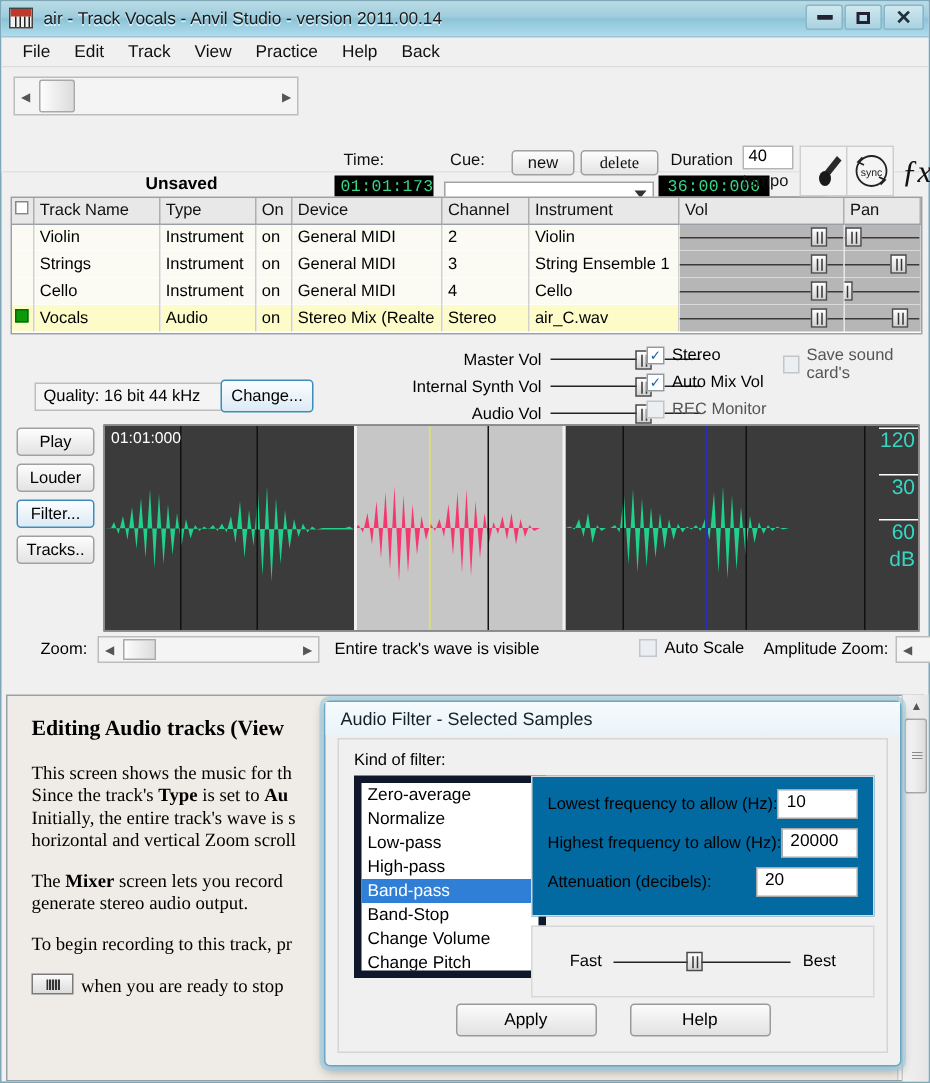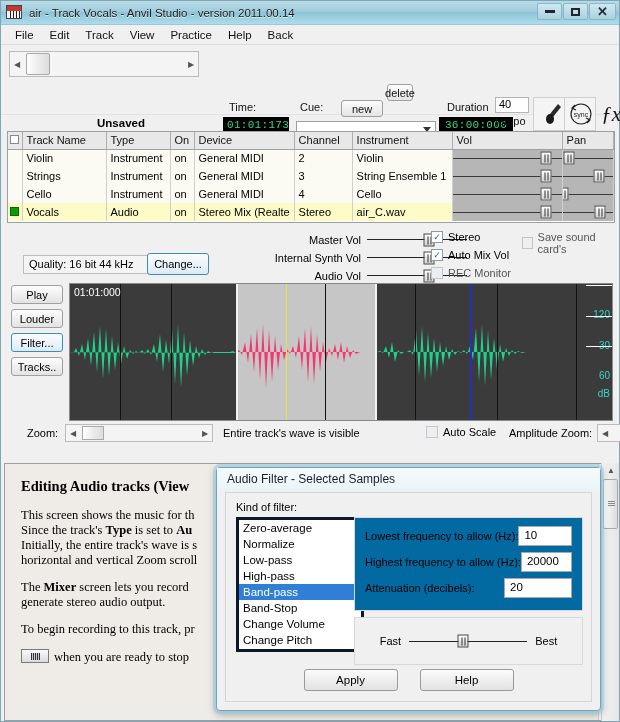--- a/index.html
+++ b/index.html
@@ -101,21 +101,21 @@
     display:flex; align-items:center; justify-content:flex-end;
     padding-right:4px; font-size:11px;
   }
   .caret { width:0;height:0;border-left:4px solid transparent;border-right:4px solid transparent;border-top:5px solid #333; }
 
   
   #time-label{position:absolute;left:228px;top:56px;}
   #time-lcd{position:absolute;left:222px;top:72px;width:66px;height:17px;line-height:15px;}
   #cue-label{position:absolute;left:299px;top:56px;}
   #btn-cue-new{position:absolute;left:340px;top:55px;width:42px;height:17px;}
-  #btn-cue-delete{position:absolute;left:386px;top:39px;width:26px;height:17px;}
+  #btn-cue-delete{position:absolute;left:386px;top:55px;width:52px;height:17px;font-family:Liberation Serif, serif;}
   #cue-combo{position:absolute;left:295px;top:76px;width:140px;height:17px;}
   #dur-label{position:absolute;left:446px;top:56px;}
   #dur-lcd{position:absolute;left:438px;top:72px;width:74px;height:17px;line-height:15px;}
 
   
   #transport{position:absolute;left:272px;top:102px;display:flex;gap:4px;}
   #transport .wbtn{height:19px;}
   .t-prev{width:34px;} .t-stop{width:34px;} .t-play{width:34px;}
   .t-vu{width:32px;font-weight:bold;} .t-rec{width:34px;font-weight:bold;} .t-ctrl{width:38px;font-weight:bold;font-size:10px;}
   .sq-stop{width:9px;height:9px;background:#4a4a4a;}
@@ -201,21 +201,21 @@
     background:#3b3b3b;border:1px solid #8a8a8a;overflow:hidden;
   }
   #wave-time{position:absolute;left:4px;top:2px;color:#fff;font-size:10.5px;font-family:"Liberation Sans",sans-serif;z-index:6;}
   .measure-line{position:absolute;top:0;bottom:0;width:1px;background:#111;z-index:3;}
   #selection{position:absolute;top:0;bottom:0;background:#c6c6c6;z-index:1;}
   .sel-edge{position:absolute;top:0;bottom:0;width:2px;background:#f2f2f2;z-index:4;}
   #cursor-yellow{position:absolute;top:0;bottom:0;width:1px;background:#e8e83c;z-index:5;}
   #cursor-blue{position:absolute;top:0;bottom:0;width:2px;background:#2b2bbf;z-index:5;}
   .db-axis{position:absolute;right:0;top:0;bottom:0;width:26px;z-index:6;}
   .db-line{position:absolute;right:0;width:26px;height:1px;background:#fff;}
-  .db-lbl{position:absolute;right:2px;color:#35d6c2;font-size:10px;margin-top:24px;}
+  .db-lbl{position:absolute;right:2px;color:#35d6c2;font-size:14px;}
   .wave-svg{position:absolute;left:0;top:0;z-index:2;}
 
   
   #zoom-bar{position:absolute;left:0;top:140px;width:620px;height:24px;display:flex;align-items:center;}
   #zoom-lbl{position:absolute;left:26px;top:4px;font-size:11px;}
   #zoom-scroll{position:absolute;left:64px;top:1px;width:148px;height:18px;background:#f4f4f4;border:1px solid #bcbcbc;display:flex;align-items:center;}
   #zoom-scroll .sb-thumb{width:22px;height:14px;margin-left:2px;background:linear-gradient(90deg,#fdfdfd,#dcdcdc);border:1px solid #a9a9a9;}
   #zoom-scroll .sb-track{flex:1;}
   #zoom-status{position:absolute;left:222px;top:4px;font-size:11px;}
   #autoscale{position:absolute;left:425px;top:3px;display:flex;align-items:center;gap:5px;font-size:11px;}
@@ -266,21 +266,21 @@
   }
   #dlg-title{
     height:22px;padding:4px 0 0 10px;font-size:12px;color:#16222b;
     background:linear-gradient(180deg,#f6fbfd,#eaf4f8);
   }
   #dlg-body{position:absolute;left:8px;top:24px;right:8px;bottom:8px;
     background:#f0f0f0;border:1px solid #d5d5d5;}
   #kind-label{position:absolute;left:10px;top:8px;font-size:11px;}
   #filter-list{
     position:absolute;left:10px;top:24px;width:128px;height:135px;
-    background:#fff;border:3px solid #0f172a;overflow:hidden;font-size:11.5px;
+    background:#fff;border:5px solid #0f172a;overflow:hidden;font-size:11.5px;
   }
   #filter-list .opt{padding:1px 4px;height:16px;line-height:14px;white-space:nowrap;}
   #filter-list .opt.sel{background:#2f7fd6;color:#fff;}
   #fields{position:absolute;left:128px;top:24px;right:8px;height:94px;
     border:1px solid #d8d8d8;background:#0369a1;}
   .field-row{position:absolute;left:10px;right:10px;height:22px;display:flex;align-items:center;}
   .field-row .flabel{flex:1;font-size:11px;white-space:nowrap;}
   .field-row .finput{
     width:68px;height:20px;background:#fff;border:1px solid #a8a8a8;
     font-size:11.5px;padding:2px 0 0 5px;

